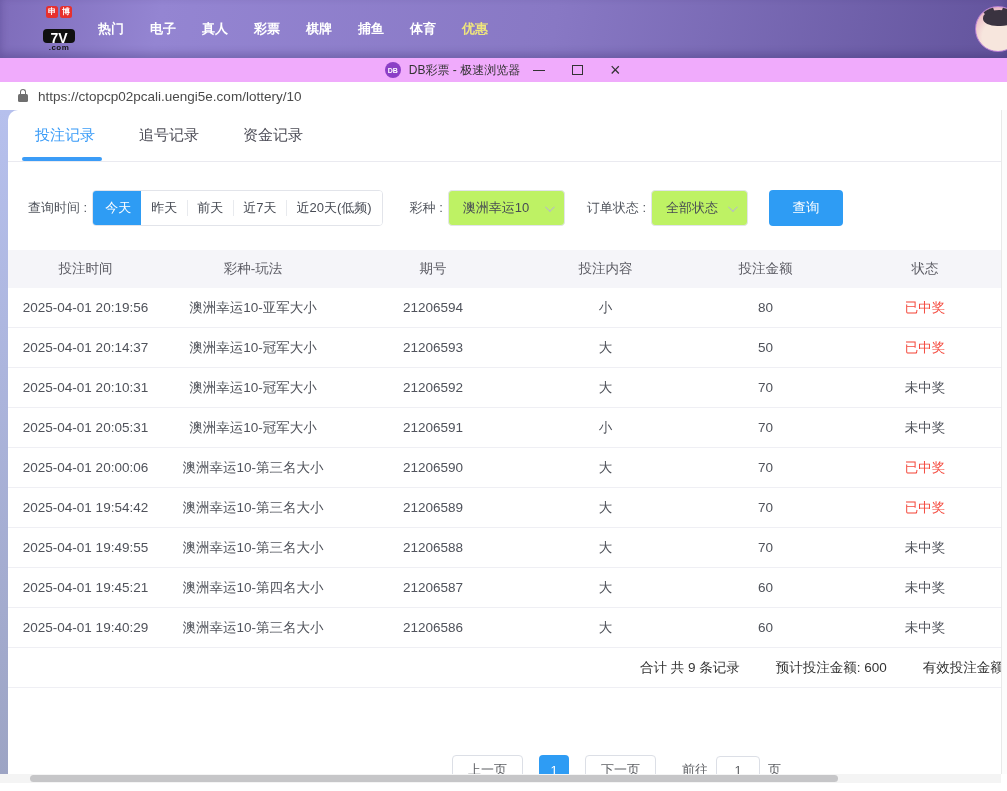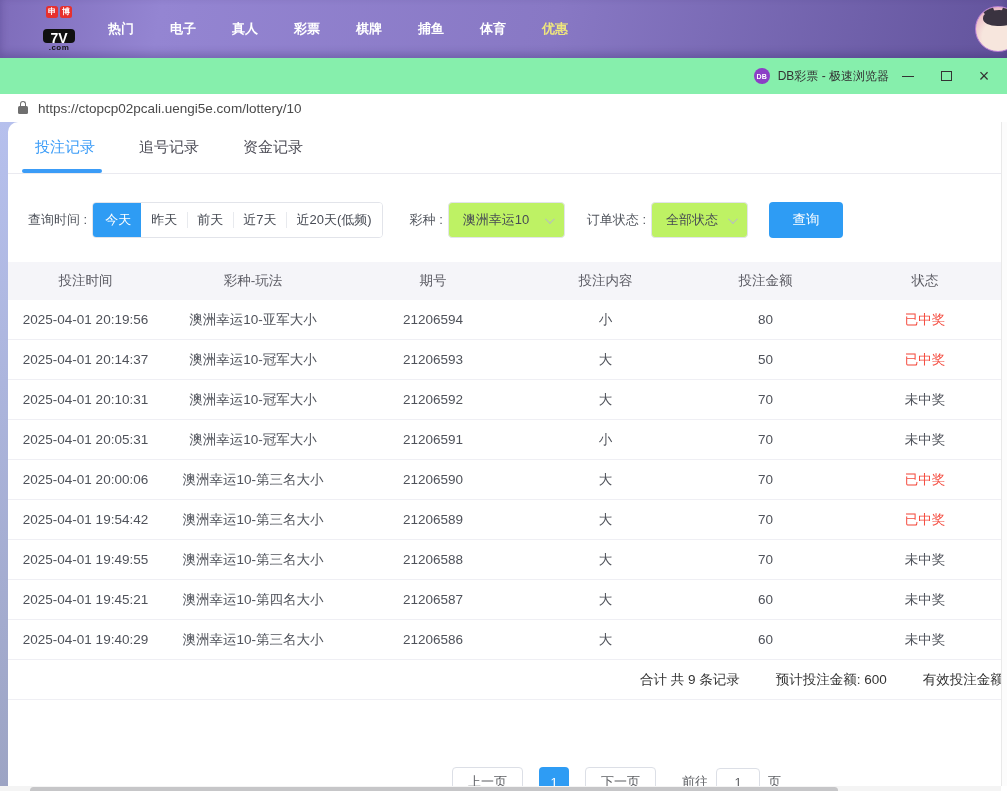--- a/index.html
+++ b/index.html
@@ -11,32 +11,32 @@
     background:linear-gradient(100deg,#7e6cba 0%,#9485d2 16%,#8878c4 55%,#63549d 100%);
     box-shadow:inset 0 -4px 8px rgba(40,25,90,.28); }
   .logo { display:flex; flex-direction:column; align-items:center; width:34px; }
   .logo-badges { display:flex; gap:2px; }
   .logo-badges span { width:12px; height:12px; background:#e7302e; color:#fff; font-size:8px; line-height:12px;
     text-align:center; border-radius:2.5px; font-weight:bold; }
   .logo-7v { margin-top:11px; width:32px; height:14px; background:#101010; color:#fff; font-weight:bold; font-size:14px;
     line-height:19px; text-align:center; border-radius:4px; }
   .logo-com { color:#151515; font-weight:bold; font-size:8px; line-height:9px; letter-spacing:.5px; }
   .site-nav { display:flex; gap:26px; margin-left:22px; }
-  .nav-item { color:#fff; font-size:13px; font-weight:bold; cursor:pointer; white-space:nowrap;margin-left:10px; }
+  .nav-item { color:#fff; font-size:13px; font-weight:bold; cursor:pointer; white-space:nowrap; }
   .nav-item.highlight { color:#efe67c; }
   .avatar { position:absolute; right:-14px; top:6px; width:46px; height:46px; border-radius:50%; overflow:hidden;
     background:radial-gradient(circle at 50% 68%, #f7e6dd 0 42%, #eec3ca 68%, #d9a0bd 100%);
     border:1px solid #b87fd4; }
   .avatar::before { content:''; position:absolute; top:3px; left:7px; width:32px; height:16px; background:#3a3340;
     border-radius:50% 50% 45% 45%; }
   .avatar::after { content:''; position:absolute; top:-1px; left:7px; width:11px; height:9px; background:#3a3340;
     border-radius:50%; box-shadow:19px 0 0 #3a3340; }
 
   
-  .titlebar { height:36px; background:#86efac; display:flex; align-items:center; justify-content:flex-end;
+  .titlebar { height:24px; background:#f0abfc; display:flex; align-items:center; justify-content:center;
     padding:0 4px 0 16px; }
   .title-left { display:flex; align-items:center; gap:8px; font-size:12px; color:#333; }
   .app-icon { width:16px; height:16px; border-radius:50%; background:#8b3fc6; color:#fff; font-size:7px; font-weight:bold;
     display:flex; align-items:center; justify-content:center; }
   .win-controls { display:flex; align-items:center; }
   .wc { width:38px; height:32px; display:flex; align-items:center; justify-content:center; color:#333; cursor:pointer; }
   .wc.min i { display:block; width:12px; height:0; border-top:1.5px solid #333; }
   .wc.max i { display:block; width:11px; height:10px; border:1.5px solid #333; }
   .wc.close { font-size:18px; font-weight:300; line-height:1; }
   .urlbar { height:28px; background:#fff; display:flex; align-items:center; gap:10px; padding-left:18px; }

